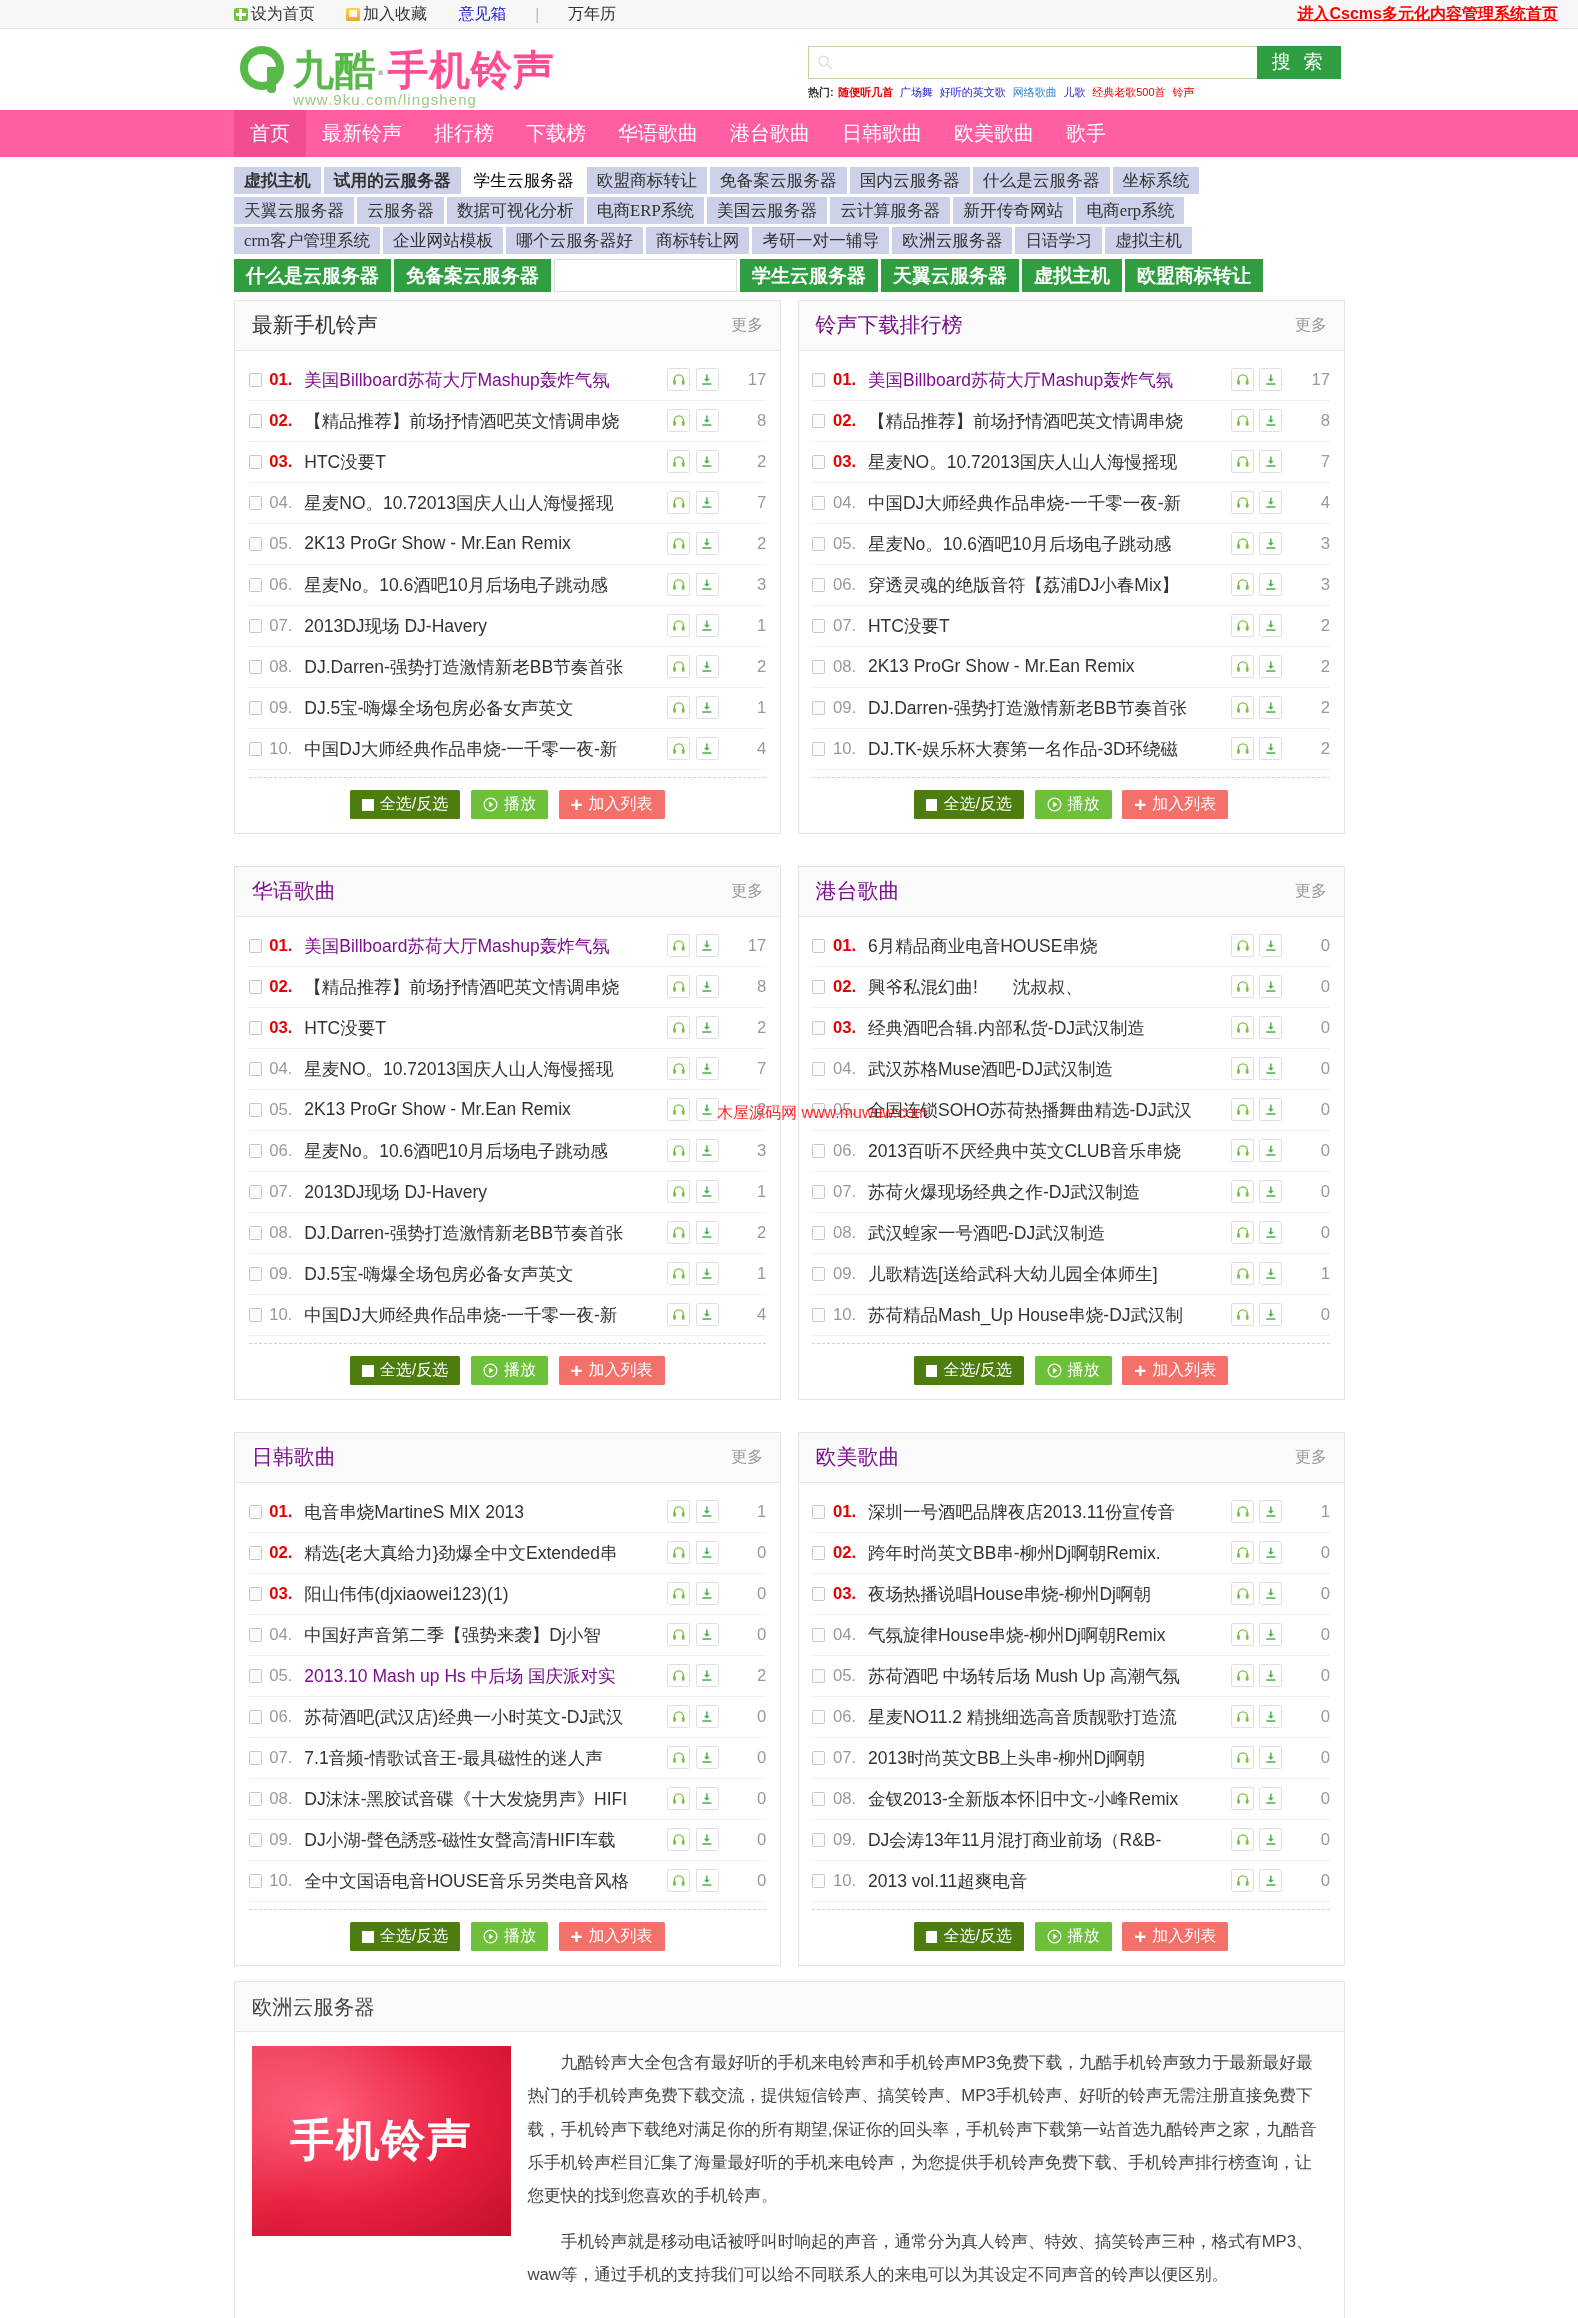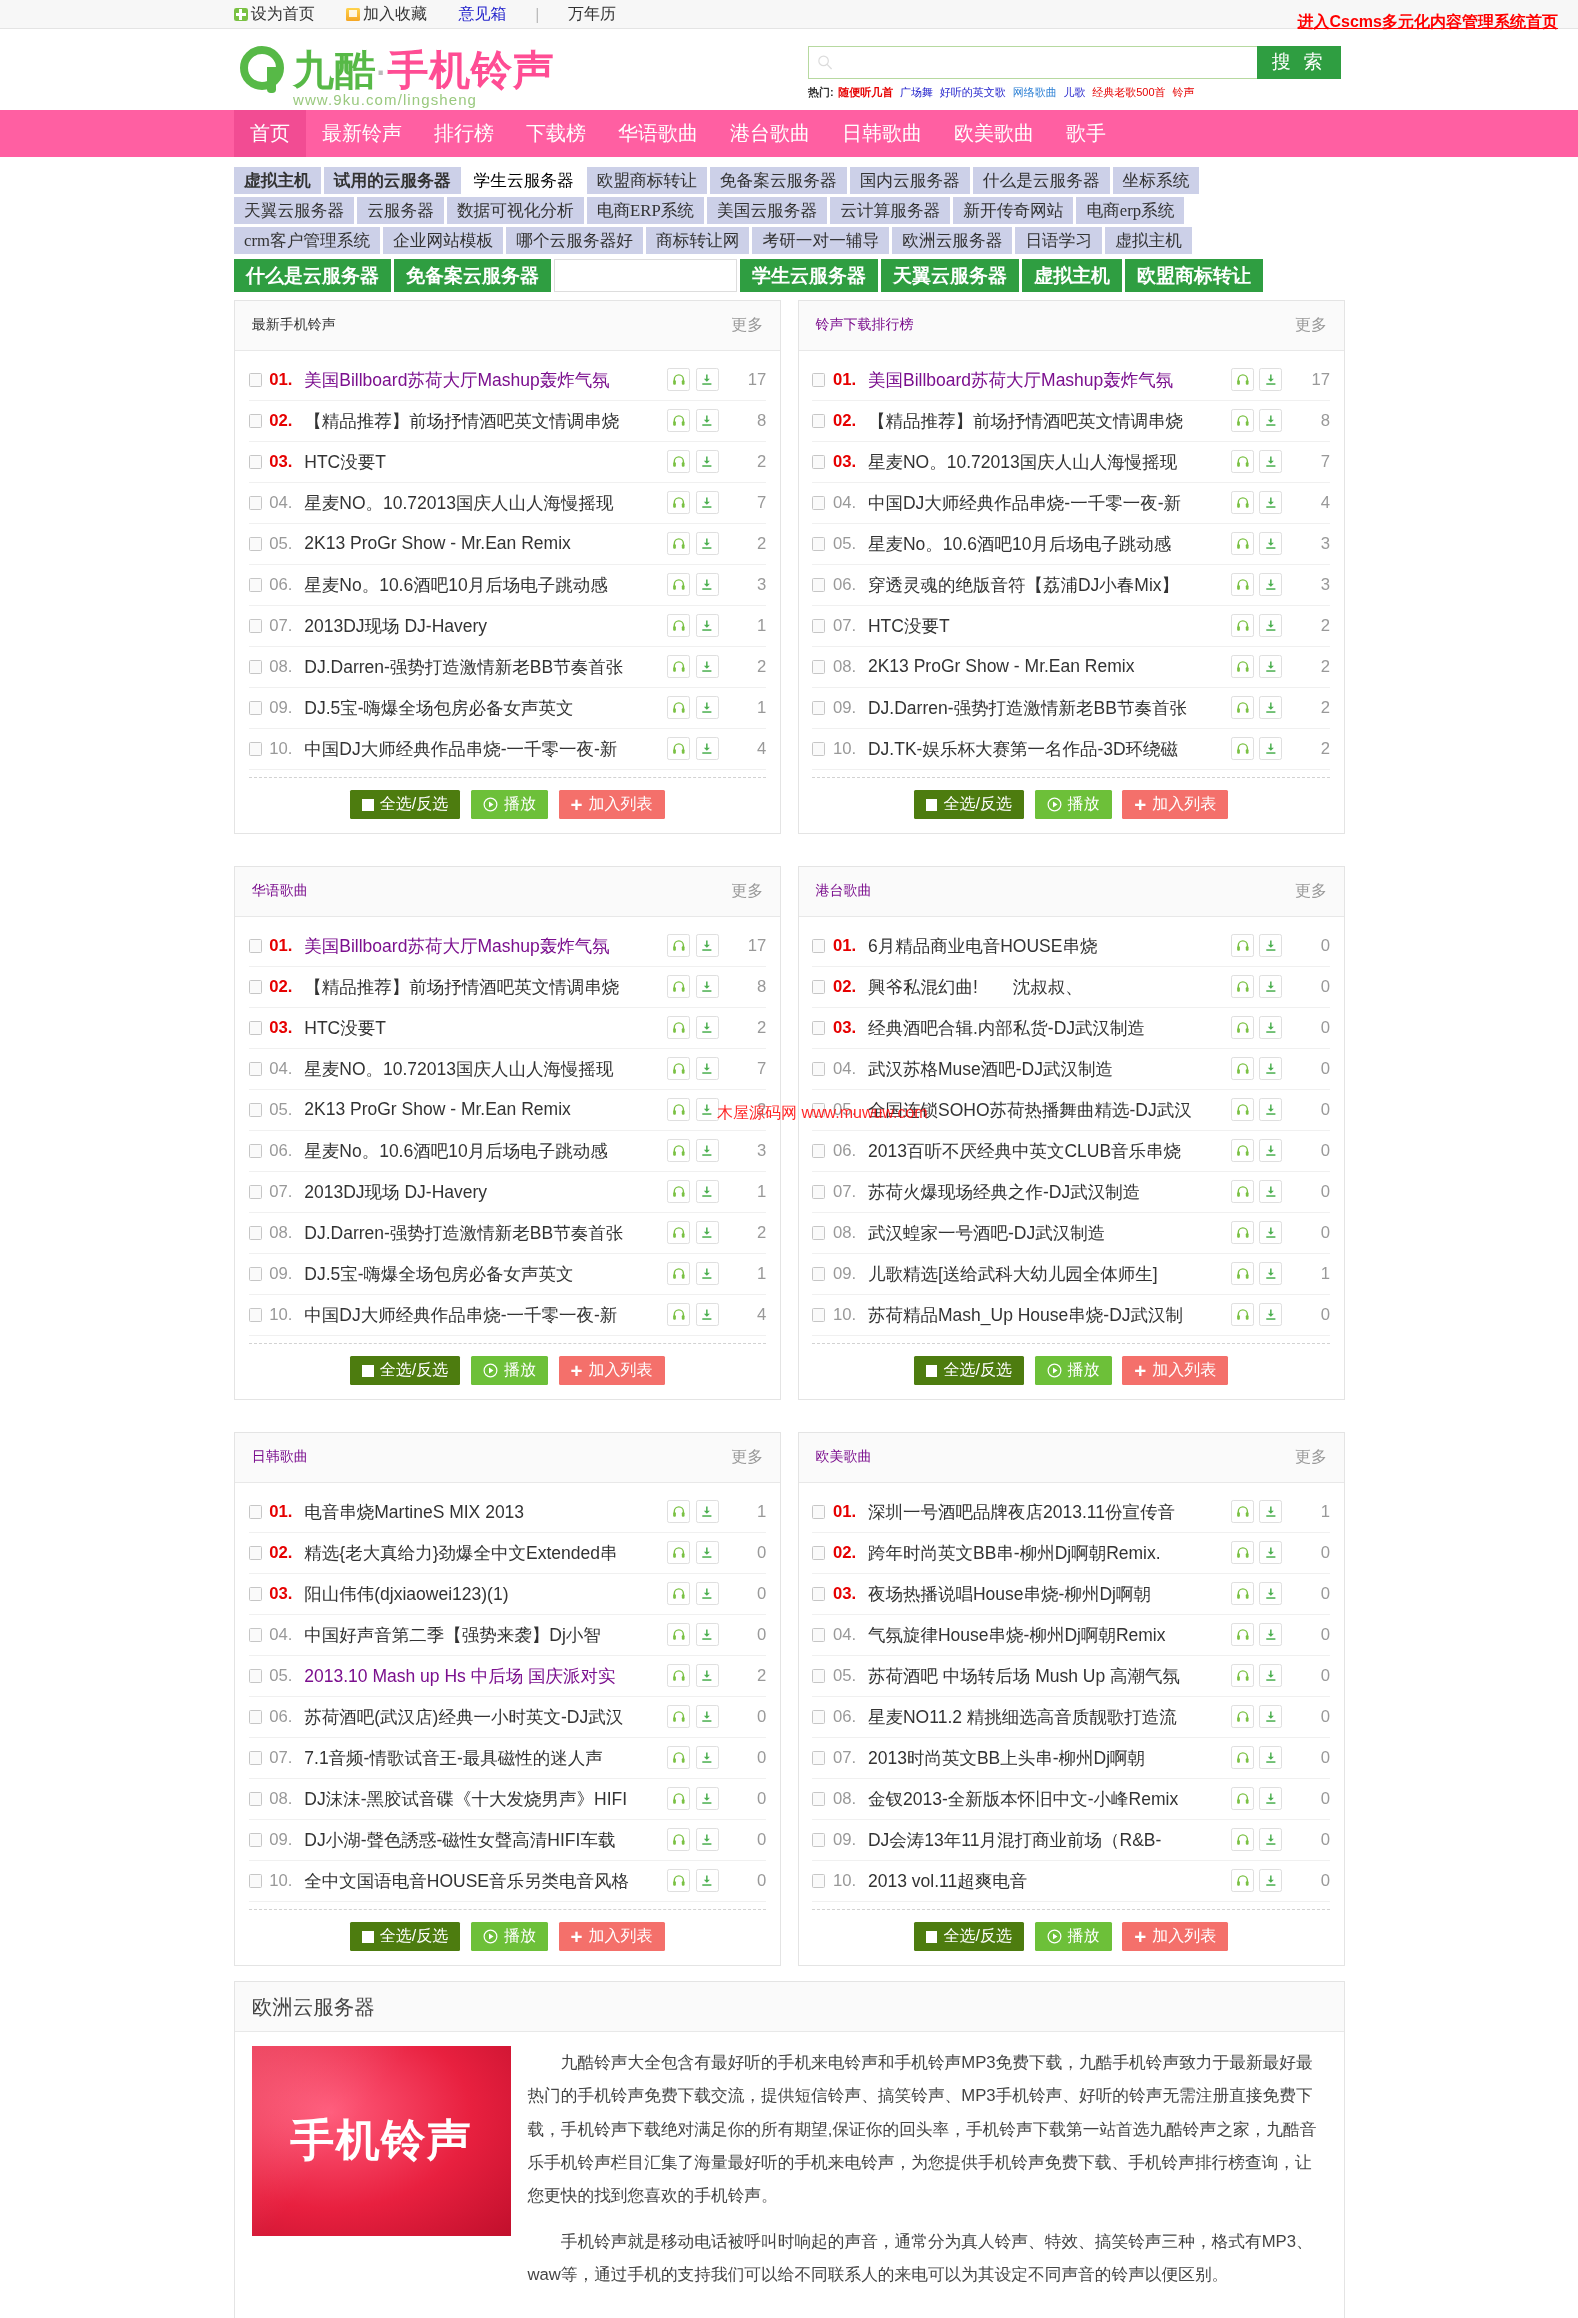--- a/index.html
+++ b/index.html
@@ -31,21 +31,21 @@
   .tb-item { display:flex; align-items:center; margin-right: 7.6px; white-space: nowrap;}
   .tb-ico { width: 13.7px; height: 13.7px; margin-right: 3px; display:inline-block; position:relative;}
   .ico-home { background:#7ac143; border-radius:2.3px; }
   .ico-home:before{ content:""; position:absolute; left:5.3px; top:1.5px; width:3px; height:10.7px; background:#fff;}
   .ico-home:after{ content:""; position:absolute; left:1.5px; top:5.3px; width:10.7px; height:3px; background:#fff;}
   .ico-fav { background:linear-gradient(#ffd34d,#f5a623); border-radius:1.5px;}
   .ico-fav:before{ content:""; position:absolute; left:3px; top:2.3px; width:7.6px; height:6.8px; background:#fff; opacity:.85;}
   .tb-blue { color:#2222cc; margin-right:4.6px;}
   .tb-sep { color:#bbb; margin-right:4.6px; }
   .topbar-right {
-    position:absolute; right:-213px; top:8px; height:29px;
+    position:absolute; right:-213px; top:0; height:29px;
     display:flex; align-items:center;
     color:#ff0000; font-weight:bold; font-size:16px;
     text-decoration: underline;
   }
 
   
   .header {
     width: 1111px; margin: 0 auto;
     height: 81px; position: relative;
     display:flex; align-items:center;
@@ -129,21 +129,21 @@
 
   
   .panels { display:flex; flex-wrap:wrap; gap: 16.7px; margin-top: 7.6px; }
   .panel {
     width: 547px; border:0.8px solid #e4e4e4; background:#fff; margin-bottom: 15px;
   }
   .panel-head {
     height: 50px; background:#fafafa; border-bottom:0.8px solid #e8e8e8;
     display:flex; align-items:center; padding: 0 16.7px; justify-content:space-between;
   }
-  .panel-title { font-size: 14px; color:#7b0f8e; }
+  .panel-title { font-size: 21px; color:#7b0f8e; }
   .panel-title.dark { color:#333; }
   .panel-more { font-size: 16px; color:#999; }
   .panel-body { padding: 9px 13.7px 0 13.7px; }
 
   .song {
     display:flex; align-items:center; height: 41px;
     border-bottom: 0.8px solid #f0f0f0; font-size: 17.5px;
   }
   .song:last-of-type { border-bottom:none; }
   .chk {

